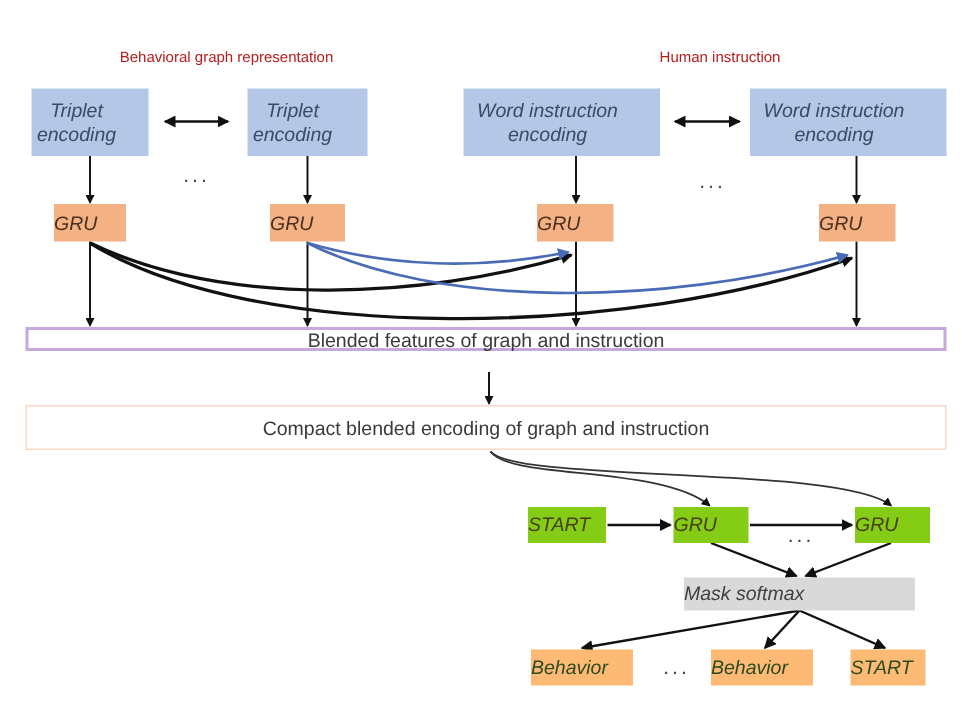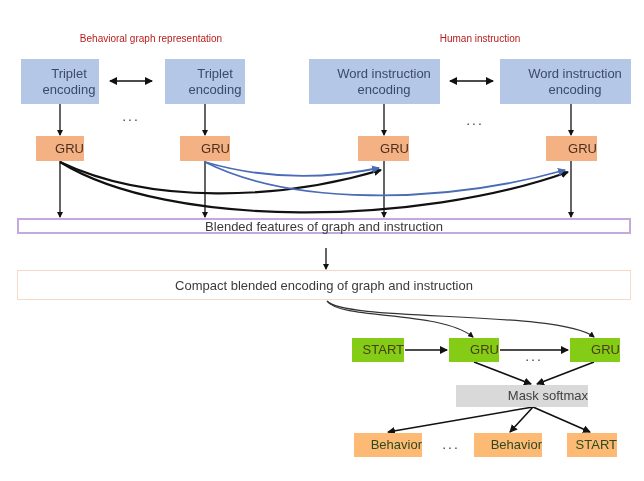--- a/index.html
+++ b/index.html
@@ -1,21 +1,21 @@
 <!DOCTYPE html>
 <html><head>
 <meta charset="utf-8">
 <style>
   html, body { margin:0; padding:0; background:#ffffff; }
   body { width:644px; height:481px; position:relative; overflow:hidden;
          font-family:"Liberation Sans", sans-serif; color:#333; }
   .abs { position:absolute; }
   .title { font-size:10px; color:#b91c1c; white-space:nowrap; transform:translateX(-50%);margin-top:11px; }
-  .box { position:absolute; display:flex; align-items:center; justify-content:flex-end;
-         text-align:center; font-size:13px; line-height:16px; color:#3a3a3a; box-sizing:border-box; }
+  .box { position:absolute; display:flex; align-items:center; justify-content:flex-start;
+         text-align:center; font-size:13px; line-height:16px; color:#3a3a3a; box-sizing:border-box;font-style:italic; }
   .enc { background:#b4c7e7; color:#3b4a66; }
   .gru { background:#f4b183; color:#4a3020; }
   .yel { background:#84cc16; color:#4a3d10; }
   .grn { background:#fdba74; color:#2d4a20; }
   .gray { background:#d9d9d9; color:#404040; }
   .band { position:absolute; box-sizing:border-box; background:#fff;
           display:flex; align-items:center; justify-content:center; font-size:13px; color:#3a3a3a; }
   .band.purple { border:2px solid #c5a8dc; }
   .band.peach { border:1.5px solid #f6d9c6; }
   .dots { position:absolute; font-size:14px; color:#444; letter-spacing:2px; transform:translateX(-50%); }
@@ -104,18 +104,18 @@
   </div>
 <div class="band peach" style="left:17px; top:270px; width:614px; height:30px;">
     <span>Compact blended encoding of graph and instruction</span>
   </div>
 
 <div class="box yel" style="left:352px; top:338px; width:52px; height:24px;">START</div>
 <div class="box yel" style="left:449px; top:338px; width:50px; height:24px;">GRU</div>
 <div class="box yel" style="left:570px; top:338px; width:50px; height:24px;">GRU</div>
 <div class="dots" style="left:534px; top:348px;">...</div>
 
-<div class="box gray" style="left:456px; top:385px; width:132px; height:22px;">Mask softmax</div>
+<div class="box gray" style="left:456px; top:385px; width:154px; height:22px;">Mask softmax</div>
 
 <div class="box grn" style="left:354px; top:433px; width:68px; height:24px;">Behavior</div>
 <div class="dots" style="left:451px; top:436px;">...</div>
 <div class="box grn" style="left:474px; top:433px; width:68px; height:24px;">Behavior</div>
 <div class="box grn" style="left:567px; top:433px; width:50px; height:24px;">START</div>
 
 </body></html>

